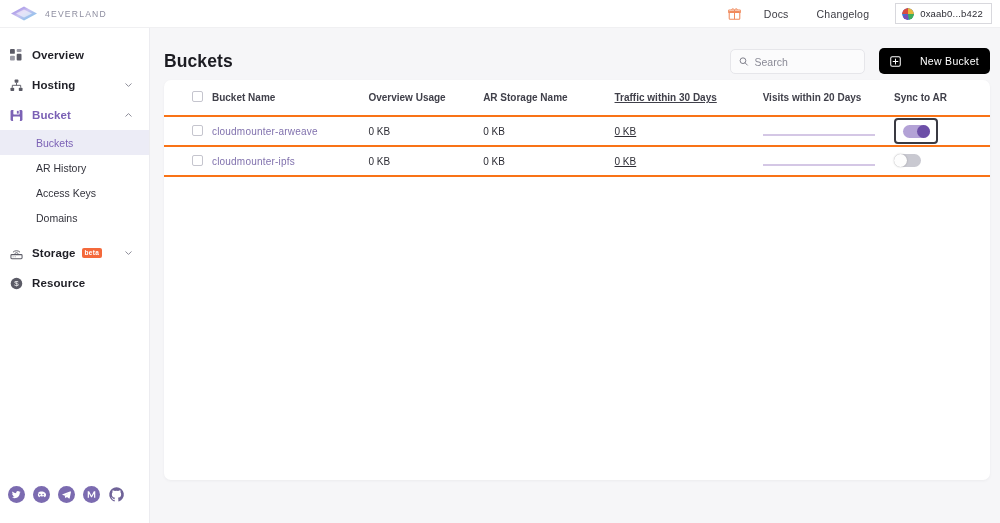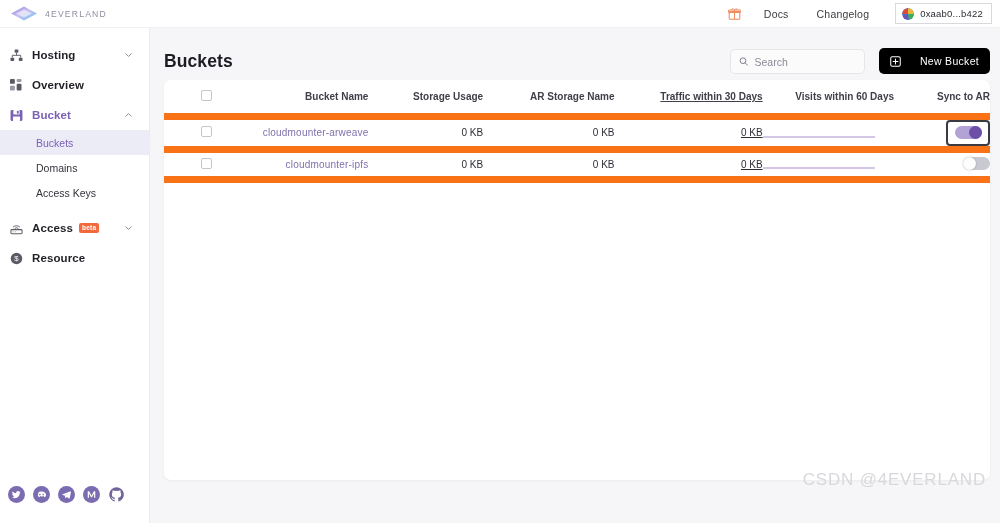--- a/index.html
+++ b/index.html
@@ -115,22 +115,22 @@
 
   .card {
     margin: 0 10px 0 14px; height: 400px;
     background: #ffffff; border-radius: 7px;
     box-shadow: 0 1px 3px rgba(30,30,50,.05);
     overflow: hidden;
   }
 
   table.bkt { width: 100%; border-collapse: collapse; table-layout: fixed; }
   table.bkt th, table.bkt td {
-    text-align: right; padding: 0; vertical-align: middle;
-    border-bottom: 7px solid #f97316;
+    text-align: left; padding: 0; vertical-align: middle;
+    border-bottom: 2px solid #f97316;
   }
   table.bkt th { height: 36px; font-size: 10px; font-weight: bold; color: #40404a; }
   table.bkt td { height: 30px; font-size: 10px; color: #2d2d35; }
   .col-chk   { width: 46px; padding-left: 28px !important; }
   .col-name  { width: 150px; }
   .col-stor  { width: 110px; }
   .col-arst  { width: 126px; }
   .col-traf  { width: 142px; text-decoration: underline; }
   .col-vis   { width: 126px; }
   .col-sync  { width: 92px; }
@@ -211,42 +211,42 @@
       </div>
     </div>
   </div>
 
   <div class="sidebar">
     <div class="nav-items">
 
       <div class="nav-row">
         <span class="nav-ico">
           <svg width="13" height="13" viewBox="0 0 14 14">
+            <rect x="0" y="0" width="5.2" height="5.2" rx="1" fill="#5b5b66"></rect>
+            <rect x="7.2" y="0" width="5.2" height="3.2" rx="1" fill="#9a9aa5"></rect>
+            <rect x="0" y="7.2" width="5.2" height="5.2" rx="1" fill="#9a9aa5"></rect>
+            <rect x="7.2" y="5.2" width="5.2" height="7.2" rx="1" fill="#5b5b66"></rect>
+          </svg>
+        </span>
+        <span class="nav-label">Overview</span>
+      </div>
+
+      <div class="nav-row">
+        <span class="nav-ico">
+          <svg width="13" height="13" viewBox="0 0 14 14">
             <rect x="5" y="0.5" width="4" height="3.6" rx="0.8" fill="#5b5b66"></rect>
             <rect x="0.5" y="9.4" width="4" height="3.6" rx="0.8" fill="#5b5b66"></rect>
             <rect x="9.5" y="9.4" width="4" height="3.6" rx="0.8" fill="#5b5b66"></rect>
             <path d="M7 4.1 V6.8 M2.5 9.4 V6.8 H11.5 V9.4" fill="none" stroke="#5b5b66" stroke-width="1"></path>
           </svg>
         </span>
         <span class="nav-label">Hosting</span>
         <svg class="chev" viewBox="0 0 10 10">
           <path d="M2 3.6 L5 6.6 L8 3.6" fill="none" stroke="#8b8b97" stroke-width="1.1" stroke-linecap="round"></path>
         </svg>
-      </div>
-
-      <div class="nav-row">
-        <span class="nav-ico">
-          <svg width="13" height="13" viewBox="0 0 14 14">
-            <rect x="0" y="0" width="5.2" height="5.2" rx="1" fill="#5b5b66"></rect>
-            <rect x="7.2" y="0" width="5.2" height="3.2" rx="1" fill="#9a9aa5"></rect>
-            <rect x="0" y="7.2" width="5.2" height="5.2" rx="1" fill="#9a9aa5"></rect>
-            <rect x="7.2" y="5.2" width="5.2" height="7.2" rx="1" fill="#5b5b66"></rect>
-          </svg>
-        </span>
-        <span class="nav-label">Overview</span>
       </div>
 
       <div class="nav-row active">
         <span class="nav-ico">
           <svg width="13" height="13" viewBox="0 0 14 14">
             <rect x="0.6" y="1.2" width="12.8" height="11.6" rx="1.4" fill="#7b61b5"></rect>
             <rect x="3.6" y="1.2" width="6.8" height="4.6" rx="0.6" fill="#ffffff"></rect>
             <rect x="7.4" y="2" width="2" height="3" fill="#7b61b5"></rect>
             <rect x="3.2" y="8" width="7.6" height="4.8" rx="0.6" fill="#ffffff"></rect>
           </svg>
@@ -254,37 +254,40 @@
         <span class="nav-label">Bucket</span>
         <svg class="chev" viewBox="0 0 10 10">
           <path d="M2 6.4 L5 3.4 L8 6.4" fill="none" stroke="#8b8b97" stroke-width="1.1" stroke-linecap="round"></path>
         </svg>
       </div>
 
       <div class="subnav-row selected">
         <span>Buckets</span>
       </div>
       <div class="subnav-row">
-        <span>Domains</span>
+        <span>AR History</span>
       </div>
       <div class="subnav-row">
         <span>Access Keys</span>
+      </div>
+      <div class="subnav-row">
+        <span>Domains</span>
       </div>
 
       <div class="nav-row" style="margin-top:8px">
         <span class="nav-ico">
           <svg width="13" height="13" viewBox="0 0 14 14">
             <rect x="1" y="8.2" width="12" height="4.4" rx="1" fill="none" stroke="#5b5b66" stroke-width="1.1"></rect>
             <line x1="3" y1="10.4" x2="3.6" y2="10.4" stroke="#5b5b66" stroke-width="1.1"></line>
             <line x1="5.2" y1="10.4" x2="5.8" y2="10.4" stroke="#5b5b66" stroke-width="1.1"></line>
             <path d="M3.2 5.6 A5.4 5.4 0 0 1 10.8 5.6" fill="none" stroke="#5b5b66" stroke-width="1"></path>
             <path d="M5 7 A3 3 0 0 1 9 7" fill="none" stroke="#5b5b66" stroke-width="1"></path>
           </svg>
         </span>
-        <span class="nav-label">Access</span>
+        <span class="nav-label">Storage</span>
         <span class="beta-badge">beta</span>
         <svg class="chev" viewBox="0 0 10 10">
           <path d="M2 3.6 L5 6.6 L8 3.6" fill="none" stroke="#8b8b97" stroke-width="1.1" stroke-linecap="round"></path>
         </svg>
       </div>
 
       <div class="nav-row">
         <span class="nav-ico">
           <svg width="13" height="13" viewBox="0 0 14 14">
             <circle cx="7" cy="7" r="6.2" fill="#5b5b66"></circle>
@@ -344,24 +347,24 @@
     </div>
 
     <div class="card">
       <table class="bkt">
         <thead>
           <tr>
             <th class="col-chk">
               <span class="chk"></span>
             </th>
             <th class="col-name">Bucket Name</th>
-            <th class="col-stor">Storage Usage</th>
+            <th class="col-stor">Overview Usage</th>
             <th class="col-arst">AR Storage Name</th>
             <th class="col-traf">Traffic within 30 Days</th>
-            <th class="col-vis">Visits within 60 Days</th>
+            <th class="col-vis">Visits within 20 Days</th>
             <th class="col-sync">Sync to AR</th>
           </tr>
         </thead>
         <tbody>
           <tr>
             <td class="col-chk">
               <span class="chk"></span>
             </td>
             <td class="col-name">
               <span class="bname">cloudmounter-arweave</span>
@@ -401,14 +404,13 @@
               <span class="toggle off">
                 <span class="knob"></span>
               </span>
             </td>
           </tr>
         </tbody>
       </table>
     </div>
   </div>
 
-  <div class="watermark">CSDN @4EVERLAND</div>
 </div>
 
 </body></html>

